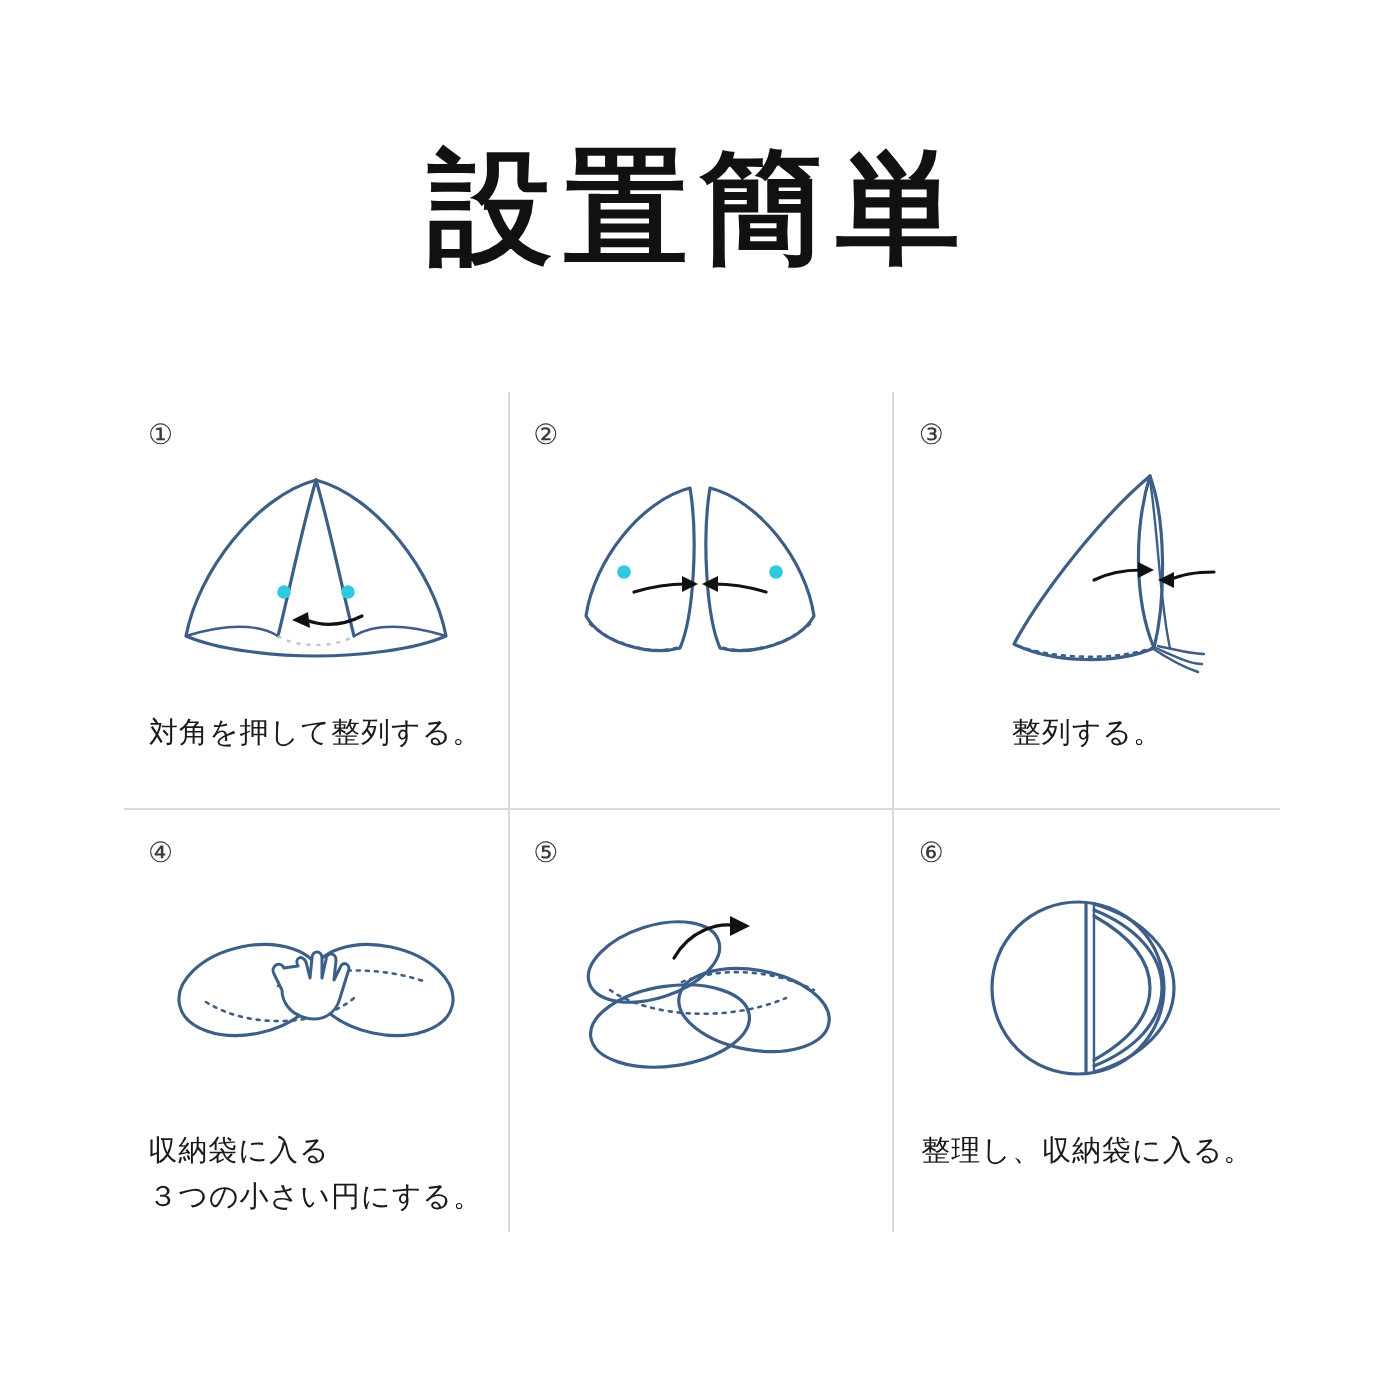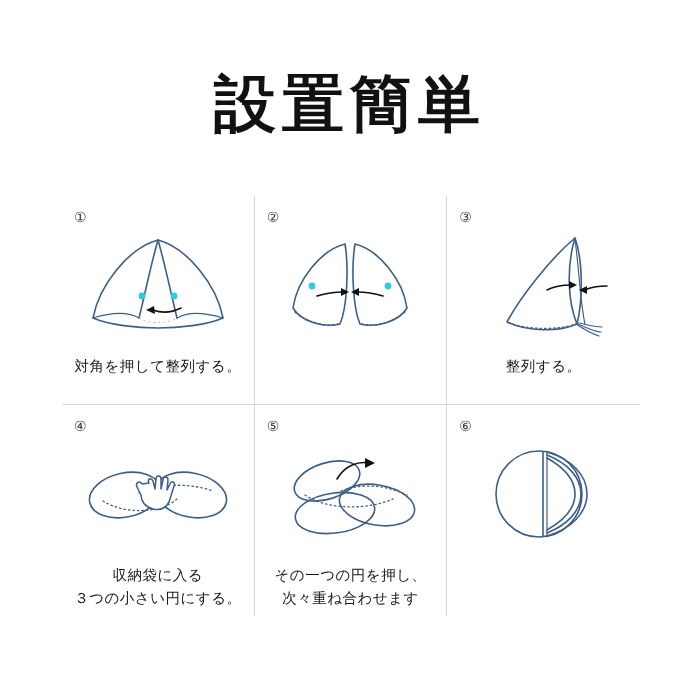--- a/index.html
+++ b/index.html
@@ -60,25 +60,24 @@
     color: #3a3a3a;
     line-height: 1;
   }
   .art {
     width: 170px;
     height: 122px;
     margin-top: 18px;
   }
   .caption {
     margin-top: 10px;
-    text-align: center;
     font-size: 14.5px;
     line-height: 1.55;
     color: #1a1a1a;
-    font-family: Liberation Mono, monospace;
+    font-family: Liberation Serif, serif;
     letter-spacing: 0.5px;
   }
   .caption .l2 { display: block; }
   svg { display: block; overflow: visible; }
   .ln {
     fill: none;
     stroke: #3d5f87;
     stroke-width: 1.6;
     stroke-linecap: round;
     stroke-linejoin: round;
@@ -212,34 +211,33 @@
         <svg viewBox="0 0 170 122" width="170" height="122">
           <ellipse class="ln" cx="62" cy="48" rx="34" ry="18" transform="rotate(-18 62 48)"></ellipse>
           <ellipse class="ln" cx="70" cy="80" rx="40" ry="20" transform="rotate(-8 70 80)"></ellipse>
           <ellipse class="ln" cx="112" cy="72" rx="38" ry="20" transform="rotate(10 112 72)"></ellipse>
           <path class="dash" d="M40 62 C 60 76, 100 78, 128 66"></path>
           <path class="dash" d="M76 58 C 96 50, 122 52, 142 62"></path>
           <path class="arrow" d="M72 46 C 80 32, 94 28, 104 30"></path>
           <polygon class="arrow-head" points="100,25 110,30 100,35"></polygon>
         </svg>
       </div>
-      <div class="caption">
-        <span>その一つの円を押し、</span>
-        <span class="l2">次々重ね合わせます</span>
-      </div>
     </div>
 
     <div class="cell">
       <span class="step-num">⑥</span>
       <div class="art">
         <svg viewBox="0 0 170 122" width="170" height="122">
           <circle class="ln" cx="80" cy="61" r="43"></circle>
           <path class="ln" d="M88 19 C 112 26, 128 42, 128 61 C 128 80, 112 96, 88 103"></path>
           <path class="ln" d="M88 22 C 108 30, 122 44, 122 61 C 122 78, 108 92, 88 100"></path>
           <path class="ln" d="M88 25 C 104 34, 116 46, 116 61 C 116 76, 104 88, 88 97"></path>
           <path class="ln" d="M84 19 L 84 103"></path>
           <path class="ln-thin" d="M88 19 L 88 103"></path>
         </svg>
       </div>
+      <div class="caption">
+        <span>整理し、収納袋に入る。</span>
+      </div>
     </div>
 
   </div>
 </div>
 
 </body></html>

